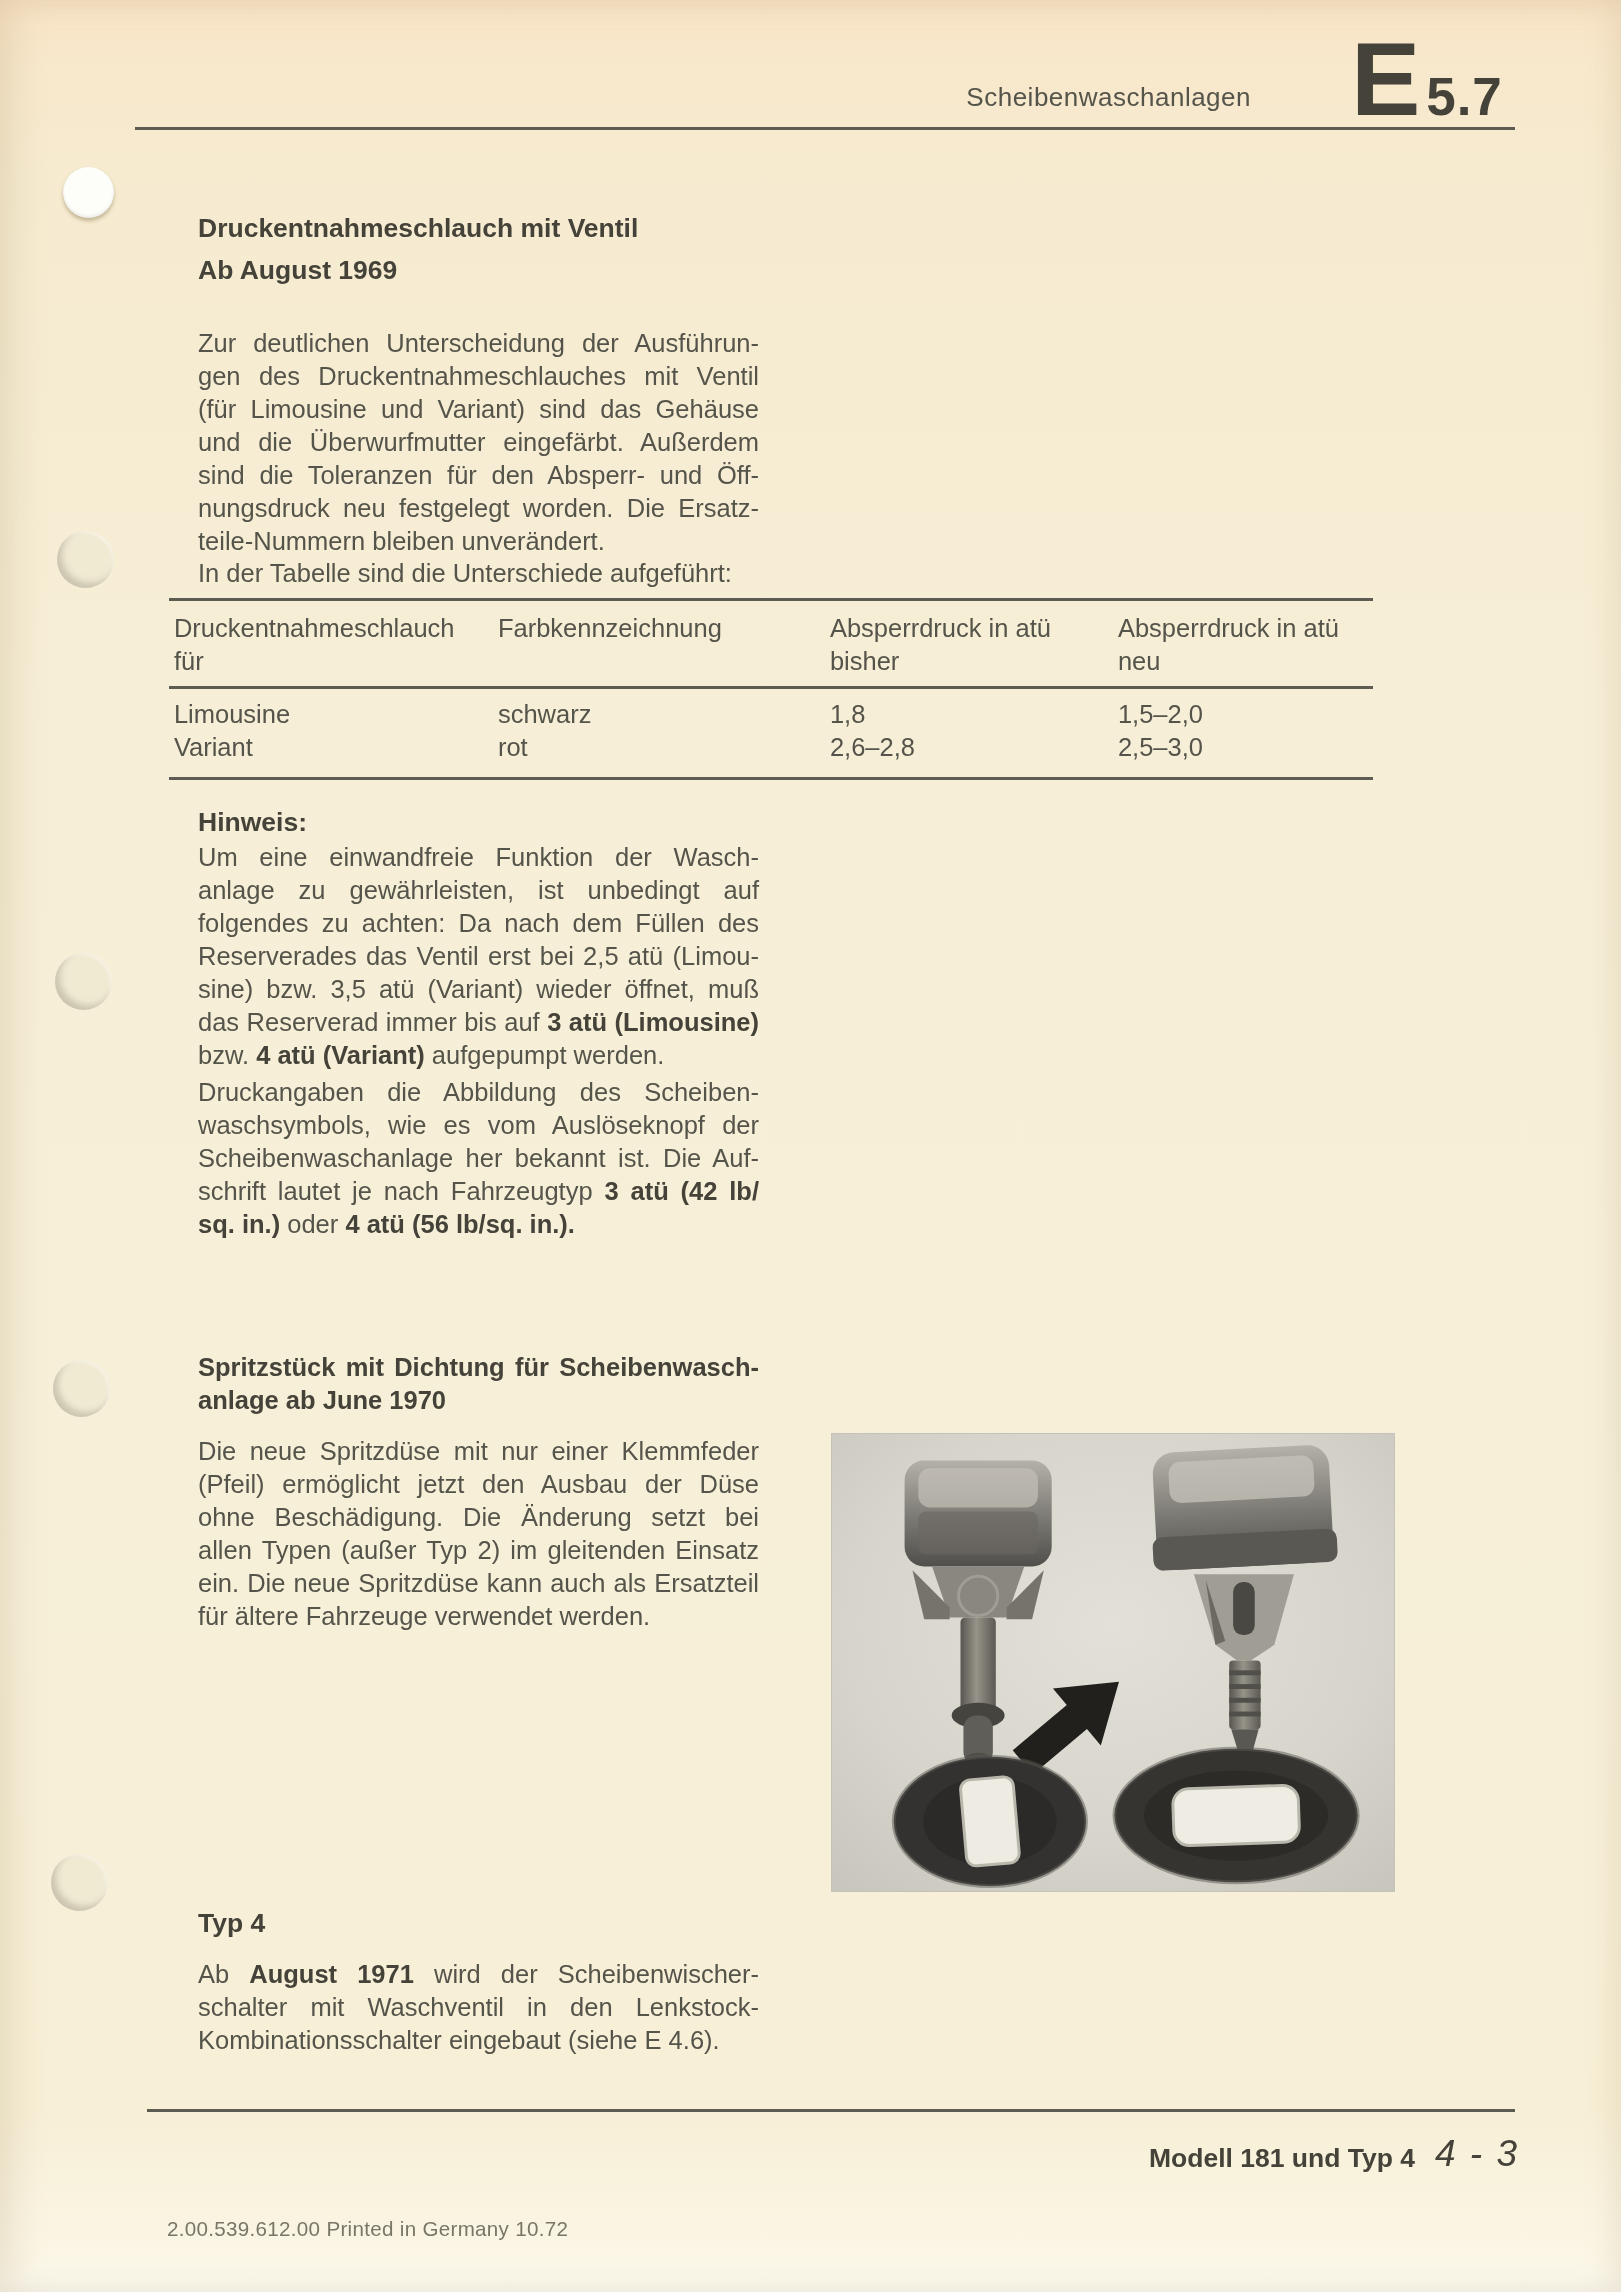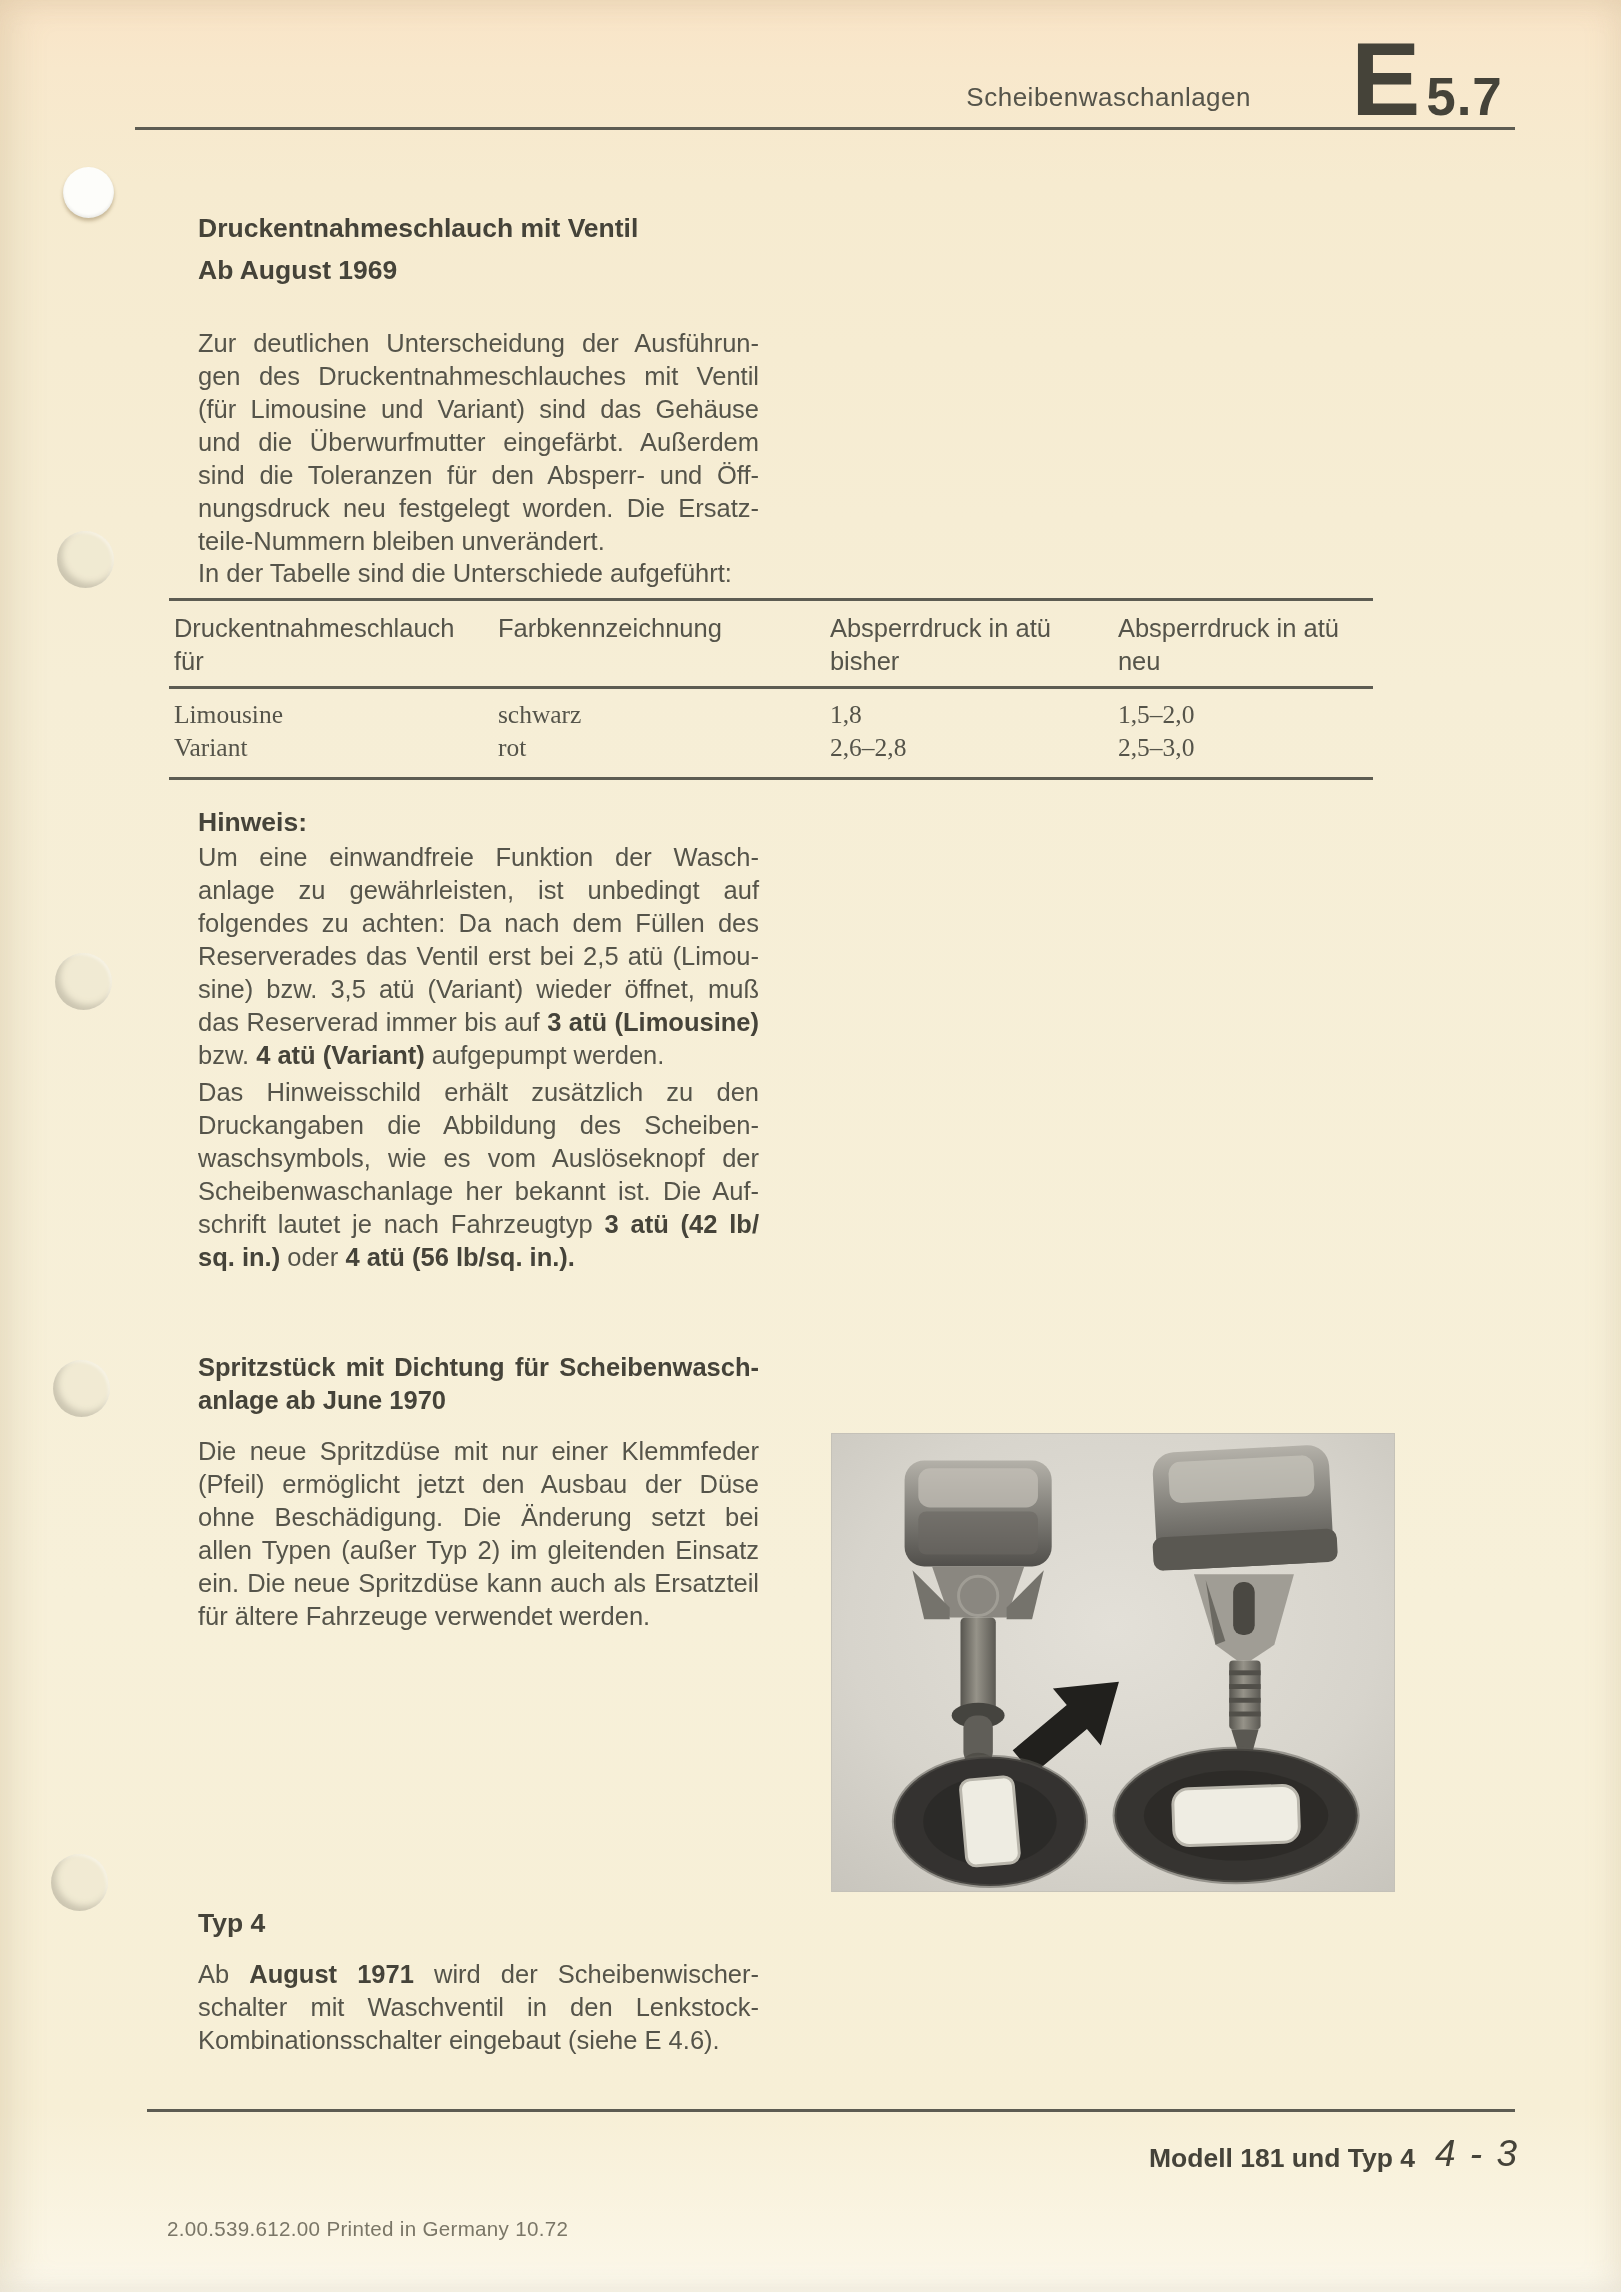--- a/index.html
+++ b/index.html
@@ -54,21 +54,21 @@
   .block-note2{top:1076px;}
   .block-sec2-title{top:1351px;font-size:25.5px;line-height:33px;}
   .block-sec2-body{top:1435px;}
   .block-sec3-title{top:1907px;font-size:26.5px;}
   .block-sec3-body{top:1958px;}
 
   
   .vtable{position:absolute;left:169px;top:598px;width:1204px;font-size:25.5px;line-height:33px;color:var(--ink);}
   .trule{height:2.9px;background:var(--rule);}
   .thead{display:flex;padding:10.8px 0 8.8px 0;}
-  .tbody{display:flex;flex-direction:column;padding:8.8px 0 12.7px 0;font-family:Liberation Serif, serif;}
+  .tbody{display:flex;flex-direction:column;padding:8.8px 0 12.7px 0;}
   .trow{display:flex;}
   .tc{flex:none;padding-left:4.9px;}
   .tc1{width:316px;} .tc2{width:332px;margin-left:8px;} .tc3{width:288px;} .tc4{width:268px;}
 
   
   .figure{position:absolute;left:831px;top:1433px;width:564px;height:459px;}
   .figure svg{display:block;}
 
   
   .footer-model{position:absolute;top:2143px;right:206px;font-size:26.5px;font-weight:700;color:var(--ink-strong);}
@@ -148,21 +148,20 @@
   <div class="col block-note1">
       <div class="tline"><span>Um eine einwandfreie Funktion der Wasch-</span></div>
       <div class="tline"><span>anlage zu gewährleisten, ist unbedingt auf</span></div>
       <div class="tline"><span>folgendes zu achten: Da nach dem Füllen des</span></div>
       <div class="tline"><span>Reserverades das Ventil erst bei 2,5 atü (Limou-</span></div>
       <div class="tline"><span>sine) bzw. 3,5 atü (Variant) wieder öffnet, muß</span></div>
       <div class="tline"><span>das Reserverad immer bis auf </span><span class="b">3 atü (Limousine)</span></div>
       <div class="tline last"><span>bzw. </span><span class="b">4 atü (Variant)</span><span> aufgepumpt werden.</span></div>
     </div>
   <div class="col block-note2">
-      <div class="tline"><span>Das Hinweisschild erhält zusätzlich zu den</span></div>
       <div class="tline"><span>Druckangaben die Abbildung des Scheiben-</span></div>
       <div class="tline"><span>waschsymbols, wie es vom Auslöseknopf der</span></div>
       <div class="tline"><span>Scheibenwaschanlage her bekannt ist. Die Auf-</span></div>
       <div class="tline"><span>schrift lautet je nach Fahrzeugtyp </span><span class="b">3 atü (42 lb/</span></div>
       <div class="tline last"><span class="b">sq. in.)</span><span> oder </span><span class="b">4 atü (56 lb/sq. in.).</span></div>
     </div>
 
   <div class="col block-sec2-title heading">
       <div class="tline"><span>Spritzstück mit Dichtung für Scheibenwasch-</span></div>
       <div class="tline last"><span>anlage ab June 1970</span></div>

